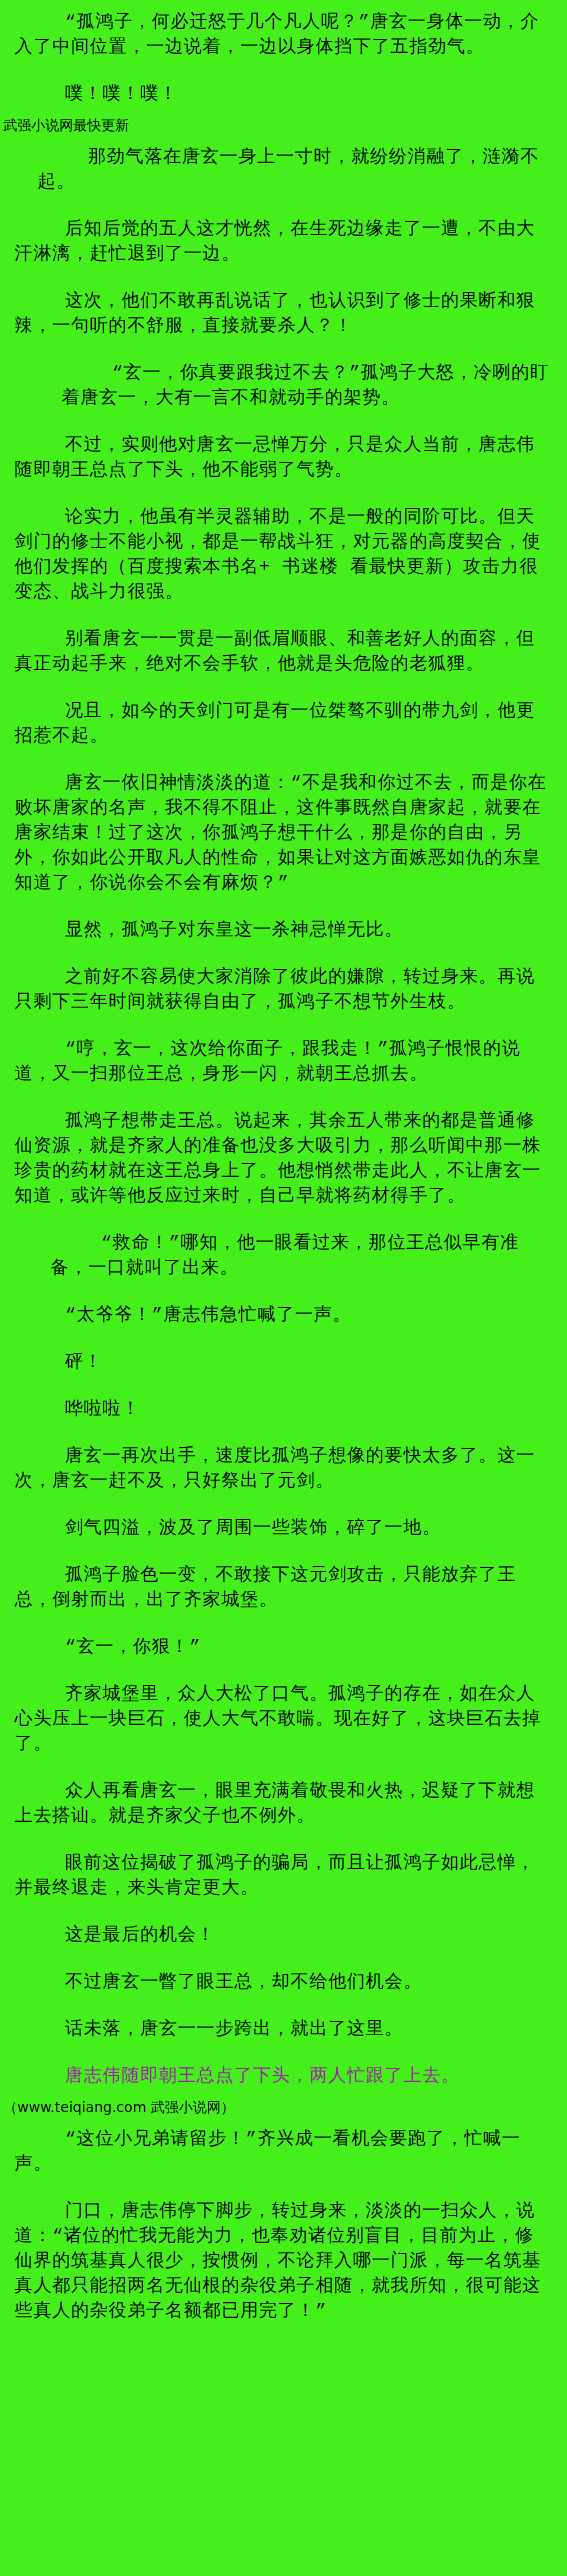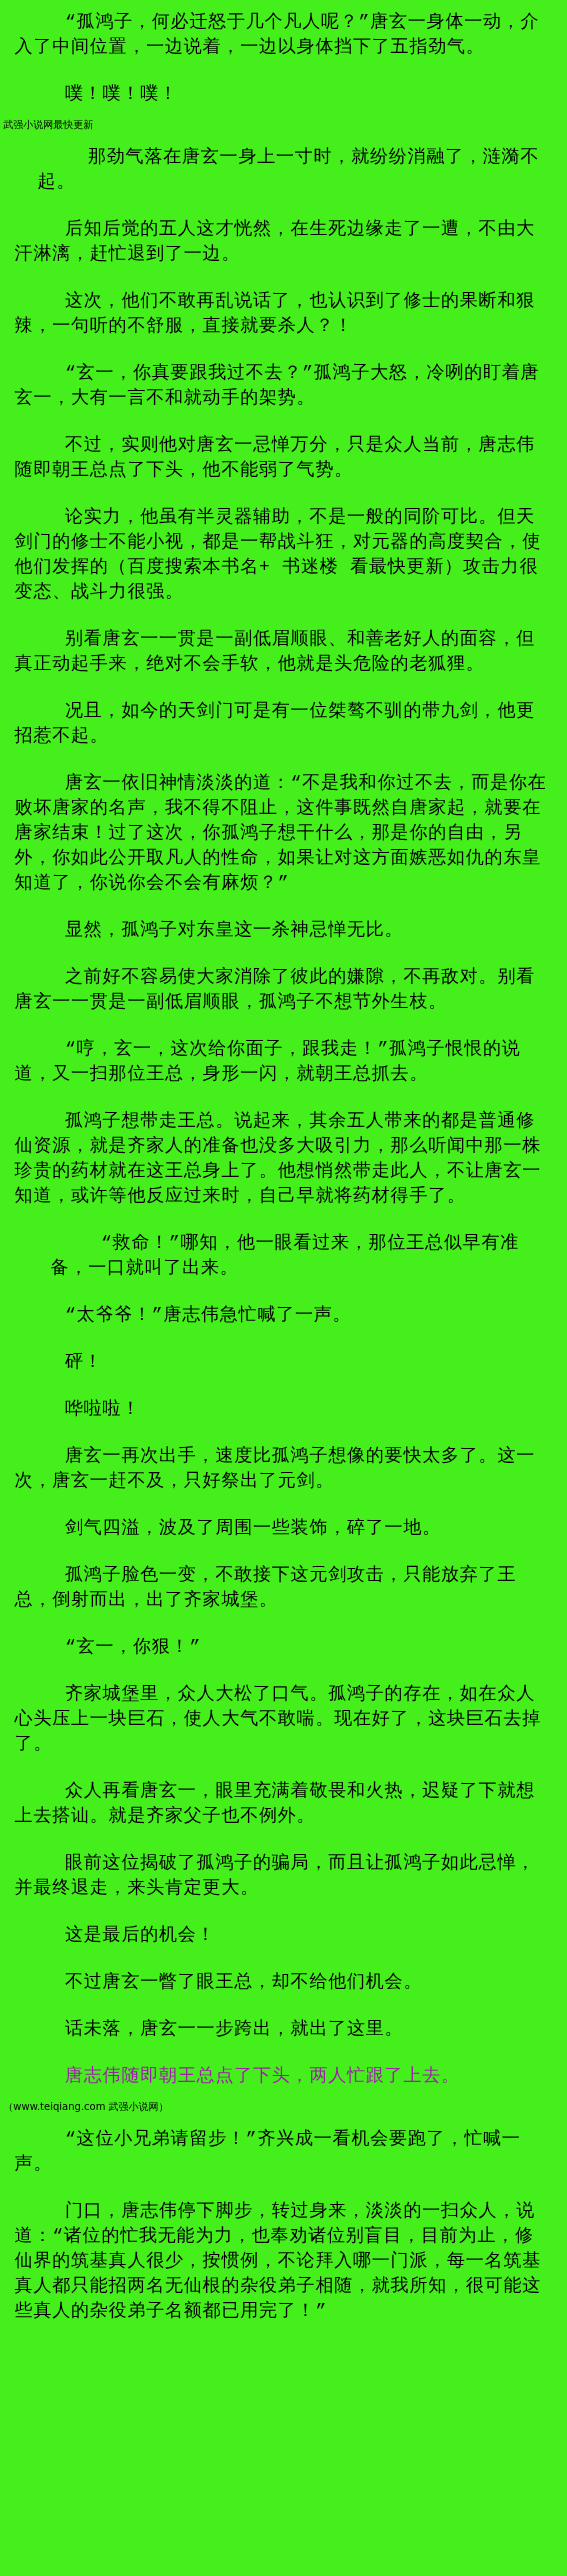--- a/index.html
+++ b/index.html
@@ -22,47 +22,47 @@
     font-size: 18px;
     line-height: 25px;
     color: #000000;
     margin: 0 0 22px 0;
     text-indent: 2.8em;
     letter-spacing: 0.8px;
     word-break: break-all;
   }
   p.note {
     font-family: "DejaVu Sans", sans-serif;
-    font-size: 10px;
+    font-size: 14px;
     line-height: 16px;
     color: #000000;
     margin: -11.3px 0 11.3px -11.3px;
     text-indent: 0;
     letter-spacing: 0;
   }
 </style>
 </head>
 <body style="background: rgb(68, 239, 27);">
 
 <div class="page" id="novel-page">
   <div id="novel-text">
       <p class="para" style="color: rgb(0, 0, 0);">“孤鸿子，何必迁怒于几个凡人呢？”唐玄一身体一动，介入了中间位置，一边说着，一边以身体挡下了五指劲气。</p>
       <p class="para" style="color: rgb(0, 0, 0);">噗！噗！噗！</p>
       <p class="note" style="color: rgb(0, 0, 0);">武强小说网最快更新</p>
       <p class="para" style="color: rgb(0, 0, 0); margin-left: 23px;">那劲气落在唐玄一身上一寸时，就纷纷消融了，涟漪不起。</p>
       <p class="para" style="color: rgb(0, 0, 0);">后知后觉的五人这才恍然，在生死边缘走了一遭，不由大汗淋漓，赶忙退到了一边。</p>
       <p class="para" style="color: rgb(0, 0, 0);">这次，他们不敢再乱说话了，也认识到了修士的果断和狠辣，一句听的不舒服，直接就要杀人？！</p>
-      <p class="para" style="color: rgb(0, 0, 0);">“玄一，你真要跟我过不去？”孤鸿子大怒，冷咧的盯着唐玄一，大有一言不和就动手的架势。</p>
+      <p class="para" style="color: rgb(0, 0, 0); margin-left: 47px;">“玄一，你真要跟我过不去？”孤鸿子大怒，冷咧的盯着唐玄一，大有一言不和就动手的架势。</p>
       <p class="para" style="color: rgb(0, 0, 0);">不过，实则他对唐玄一忌惮万分，只是众人当前，唐志伟随即朝王总点了下头，他不能弱了气势。</p>
       <p class="para" style="color: rgb(0, 0, 0);">论实力，他虽有半灵器辅助，不是一般的同阶可比。但天剑门的修士不能小视，都是一帮战斗狂，对元器的高度契合，使他们发挥的（百度搜索本书名+ 书迷楼  看最快更新）攻击力很变态、战斗力很强。</p>
       <p class="para" style="color: rgb(0, 0, 0);">别看唐玄一一贯是一副低眉顺眼、和善老好人的面容，但真正动起手来，绝对不会手软，他就是头危险的老狐狸。</p>
       <p class="para" style="color: rgb(0, 0, 0);">况且，如今的天剑门可是有一位桀骜不驯的带九剑，他更招惹不起。</p>
       <p class="para" style="color: rgb(0, 0, 0);">唐玄一依旧神情淡淡的道：“不是我和你过不去，而是你在败坏唐家的名声，我不得不阻止，这件事既然自唐家起，就要在唐家结束！过了这次，你孤鸿子想干什么，那是你的自由，另外，你如此公开取凡人的性命，如果让对这方面嫉恶如仇的东皇知道了，你说你会不会有麻烦？”</p>
       <p class="para" style="color: rgb(0, 0, 0);">显然，孤鸿子对东皇这一杀神忌惮无比。</p>
-      <p class="para" style="color: rgb(0, 0, 0);">之前好不容易使大家消除了彼此的嫌隙，不再敌对。别看唐玄一一贯是一副低眉顺眼，孤鸿子不想节外生枝。</p>
+      <p class="para" style="color: rgb(0, 0, 0);">之前好不容易使大家消除了彼此的嫌隙，转过身来。再说只剩下三年时间就获得自由了，孤鸿子不想节外生枝。</p>
       <p class="para" style="color: rgb(0, 0, 0);">“哼，玄一，这次给你面子，跟我走！”孤鸿子恨恨的说道，又一扫那位王总，身形一闪，就朝王总抓去。</p>
       <p class="para" style="color: rgb(0, 0, 0);">孤鸿子想带走王总。说起来，其余五人带来的都是普通修仙资源，就是齐家人的准备也没多大吸引力，那么听闻中那一株珍贵的药材就在这王总身上了。他想悄然带走此人，不让唐玄一知道，或许等他反应过来时，自己早就将药材得手了。</p>
       <p class="para" style="color: rgb(0, 0, 0); margin-left: 36px;">“救命！”哪知，他一眼看过来，那位王总似早有准备，一口就叫了出来。</p>
       <p class="para" style="color: rgb(0, 0, 0);">“太爷爷！”唐志伟急忙喊了一声。</p>
       <p class="para" style="color: rgb(0, 0, 0);">砰！</p>
       <p class="para" style="color: rgb(0, 0, 0);">哗啦啦！</p>
       <p class="para" style="color: rgb(0, 0, 0);">唐玄一再次出手，速度比孤鸿子想像的要快太多了。这一次，唐玄一赶不及，只好祭出了元剑。</p>
       <p class="para" style="color: rgb(0, 0, 0);">剑气四溢，波及了周围一些装饰，碎了一地。</p>
       <p class="para" style="color: rgb(0, 0, 0);">孤鸿子脸色一变，不敢接下这元剑攻击，只能放弃了王总，倒射而出，出了齐家城堡。</p>
       <p class="para" style="color: rgb(0, 0, 0);">“玄一，你狠！”</p>

